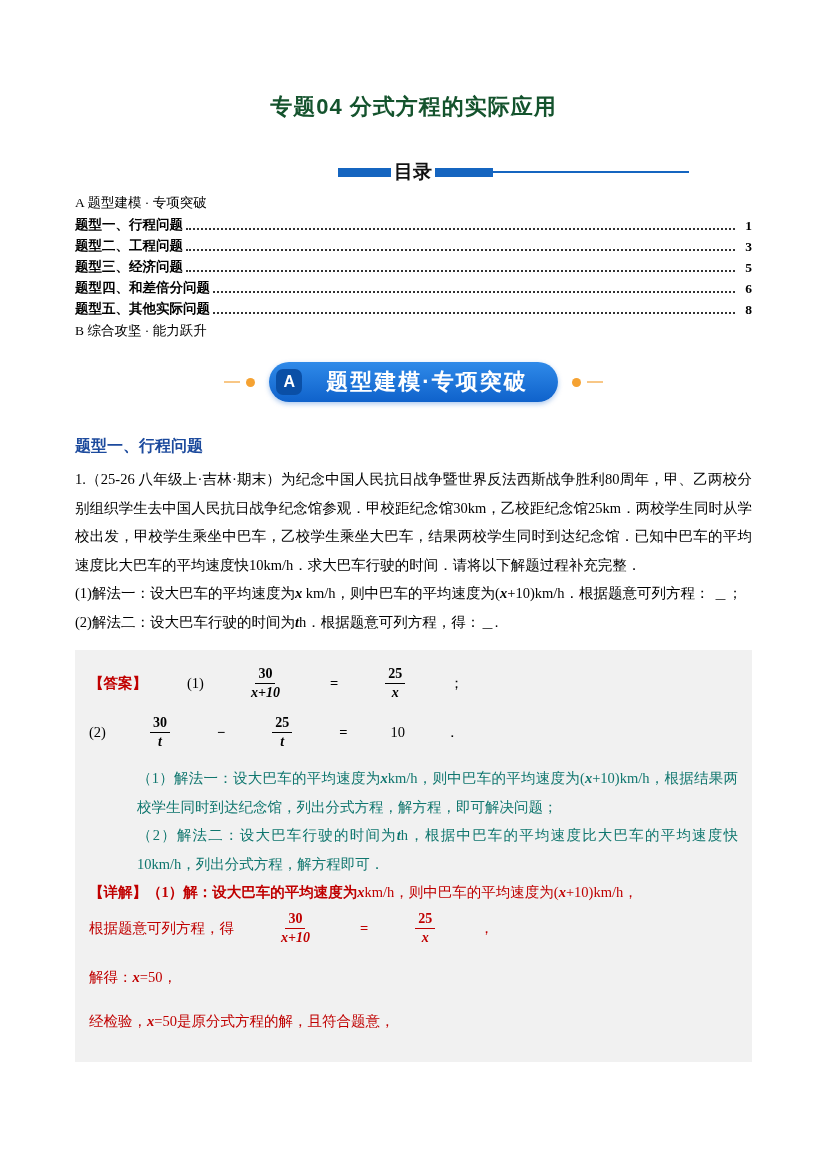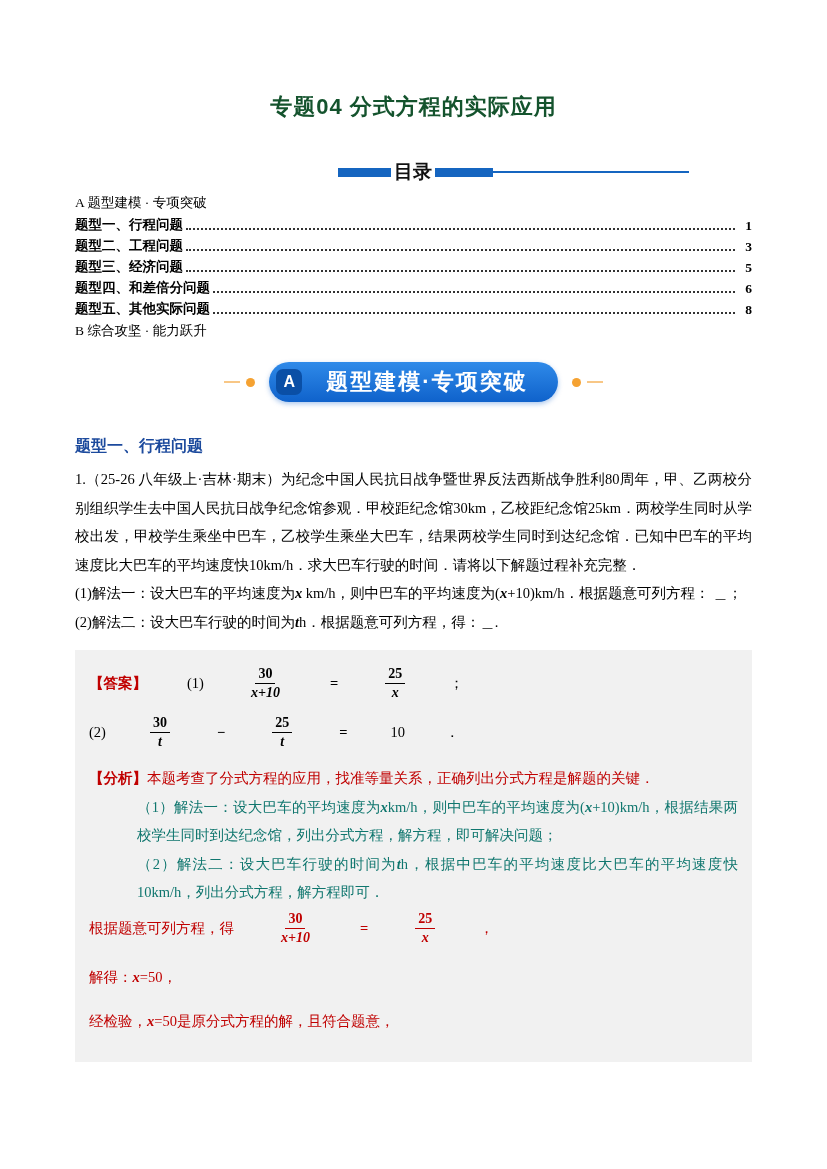--- a/index.html
+++ b/index.html
@@ -141,27 +141,25 @@
       <span class="op">−</span>
       <span class="frac">
         <span class="num">25</span>
         <span class="den it">t</span>
       </span>
       <span class="op">=</span>
       <span class="seg-mb">10</span>
       <span>．</span>
     </div>
 
-    <div class="para red">
-      <span class="bracket">【分析】</span><span>本题考查了分式方程的应用，找准等量关系，正确列出分式方程是解题的关键．</span>
-    </div>
 
     <div class="para blue"><span>（1）解法一：设大巴车的平均速度为</span><span class="seg-mi">x</span><span class="seg-mb">km/h</span><span>，则中巴车的平均速度为</span><span class="seg-mb">(</span><span class="seg-mi">x</span><span class="seg-mb">+10)km/h</span><span>，根据结果两校学生同时到达纪念馆，列出分式方程，解方程，即可解决问题；</span></div>
     <div class="para blue"><span>（2）解法二：设大巴车行驶的时间为</span><span class="seg-mi">t</span><span class="seg-mb">h</span><span>，根据中巴车的平均速度比大巴车的平均速度快</span><span class="seg-mb">10km/h</span><span>，列出分式方程，解方程即可．</span></div>
 
+    <div class="para red"><span class="seg-b">【详解】（1）解：设大巴车的平均速度为</span><span class="seg-mi">x</span><span class="seg-mb">km/h</span><span>，则中巴车的平均速度为</span><span class="seg-mb">(</span><span class="seg-mi">x</span><span class="seg-mb">+10)km/h</span><span>，</span></div>
 
     <div class="eq-line red">
       <span>根据题意可列方程，得</span>
       <span class="frac">
         <span class="num">30</span>
         <span class="den it">x+10</span>
       </span>
       <span class="op">=</span>
       <span class="frac">
         <span class="num">25</span>

